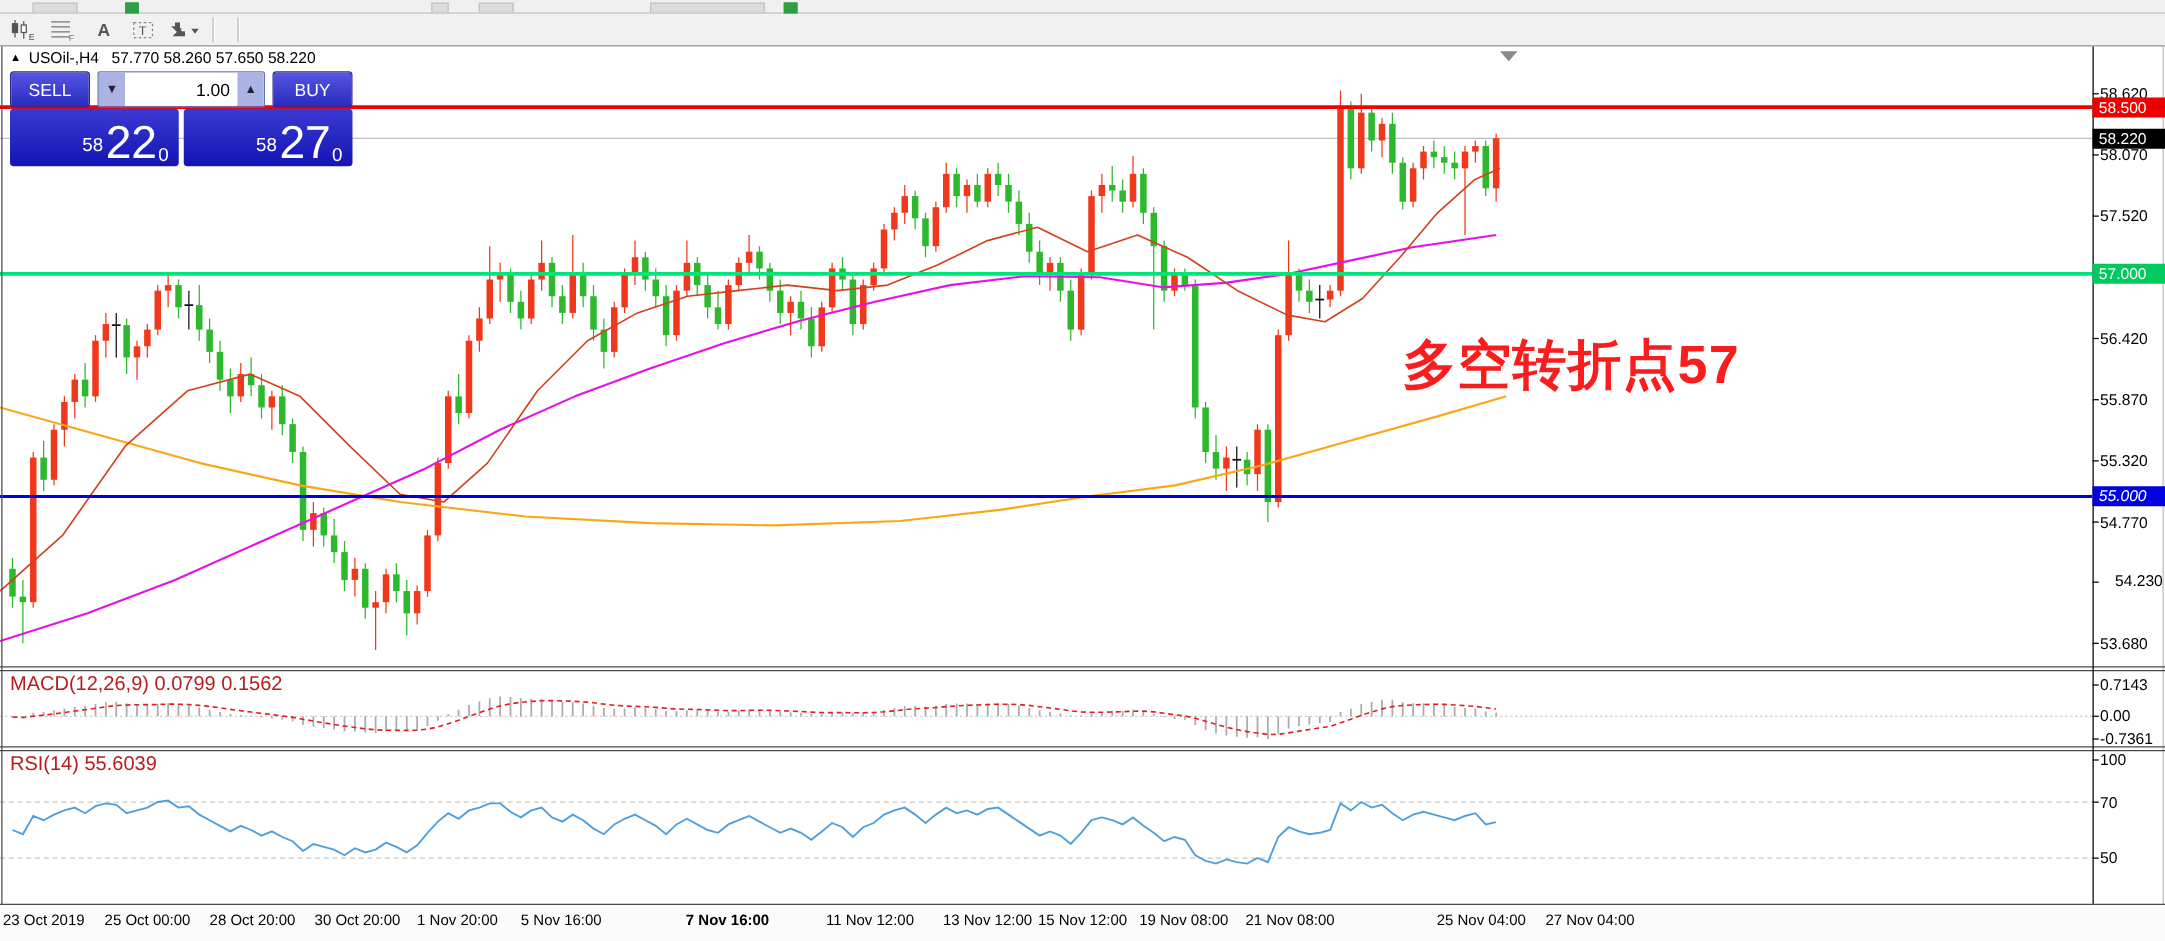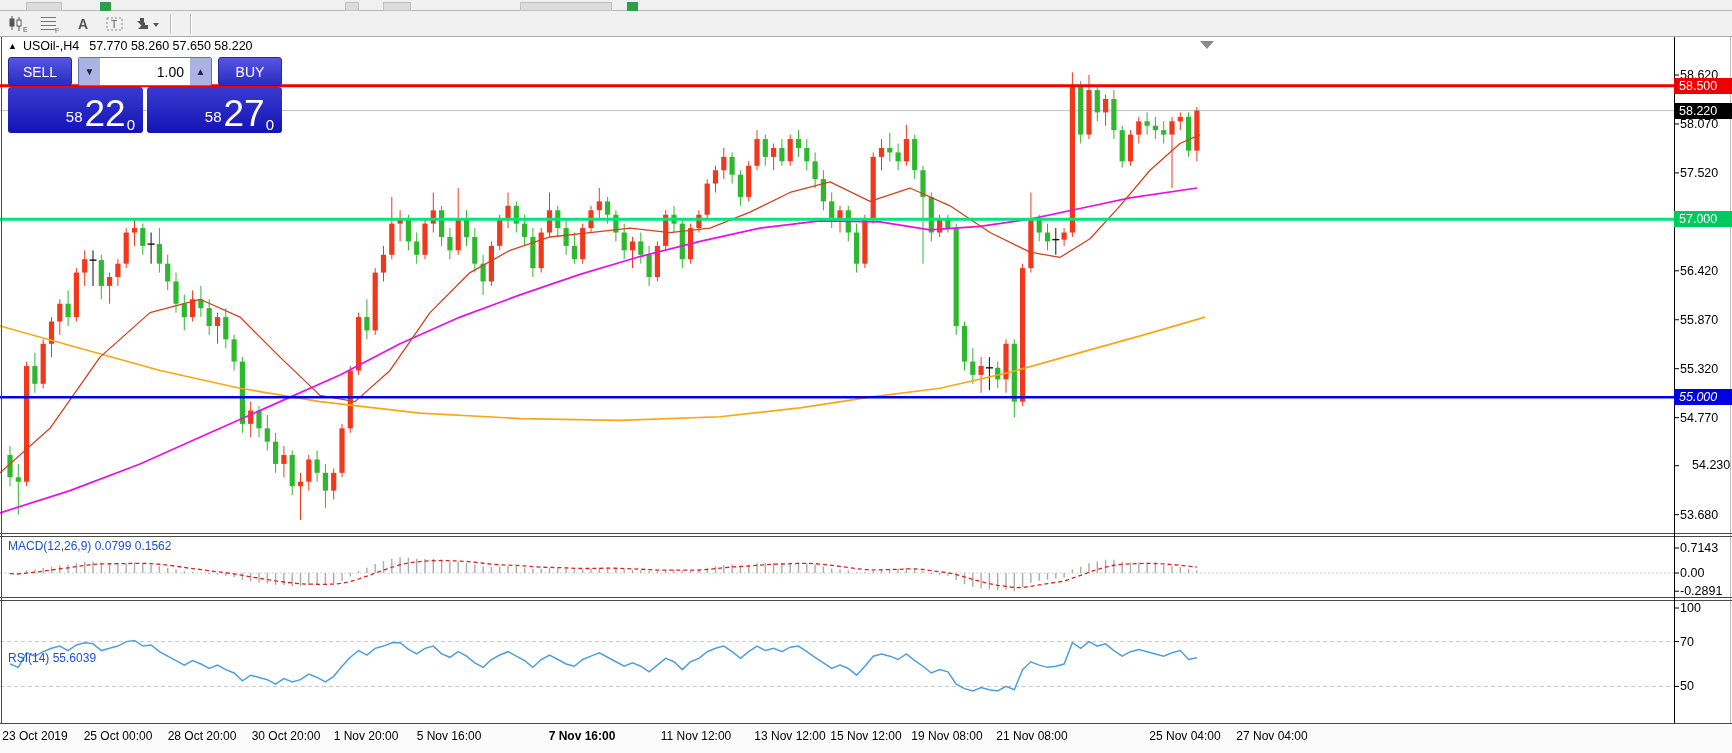--- a/index.html
+++ b/index.html
@@ -38,21 +38,21 @@
   .px-big{font-size:37px;line-height:0.95;font-weight:normal;}
   .px-sup{font-size:15px;position:relative;top:2px;margin-left:1px;}
   
   #annotation{left:1122px;top:263px;z-index:3;font-size:43px;font-weight:bold;color:#fb1d1d;letter-spacing:1px;
     font-family:"Liberation Sans","DejaVu Sans",sans-serif;}
   
   .paxis-label{position:absolute;left:1680px;width:52px;height:14px;font-size:12.5px;color:#000;z-index:3;line-height:14px;}
   .paxis-badge{position:absolute;left:1674px;width:58px;height:16px;font-size:12.5px;color:#fff;z-index:3;
     line-height:16px;padding-left:5px;box-sizing:border-box;}
   .iaxis-label{position:absolute;left:1680px;width:52px;height:14px;font-size:12.5px;color:#000;z-index:3;line-height:14px;}
-  .ind-label{position:absolute;left:8px;font-size:12px;color:#1d4ed8;z-index:3;}
+  .ind-label{position:absolute;left:8px;font-size:16px;color:#b91c1c;z-index:3;}
   .time-label{position:absolute;top:729px;font-size:12px;color:#000;z-index:3;transform:translateX(-50%);white-space:nowrap;}
   #time-strip{left:0;top:724px;width:1732px;height:29px;background:#fbfbfb;z-index:2;}
 </style>
 </head>
 <body>
 
 <div id="stage">
 
   <svg id="chart-svg" width="1732" height="753">
       <defs>
@@ -635,43 +635,44 @@
         <span class="px-sup">0</span>
       </div>
       <div class="px-box">
         <span class="px-small">58</span>
         <span class="px-big">27</span>
         <span class="px-sup">0</span>
       </div>
     </div>
   </div>
 
+  <div id="annotation" class="abs">多空转折点57</div>
 
   <div class="ind-label" style="top:539px;">MACD(12,26,9) 0.0799 0.1562</div>
-  <div class="ind-label" style="top:603px;margin-top:48px;">RSI(14) 55.6039</div>
+  <div class="ind-label" style="top:603px;">RSI(14) 55.6039</div>
 
   <div id="price-axis">
       <div class="paxis-label" style="top: 68px;">58.620</div>
       <div class="paxis-label" style="top: 116.95px;">58.070</div>
       <div class="paxis-label" style="top: 165.9px;">57.520</div>
       <div class="paxis-label" style="top: 263.8px;">56.420</div>
       <div class="paxis-label" style="top: 312.75px;">55.870</div>
       <div class="paxis-label" style="top: 361.7px;">55.320</div>
       <div class="paxis-label" style="top: 410.65px;">54.770</div>
       <div class="paxis-label" style="top: 458px; padding-left: 12px;">54.230</div>
       <div class="paxis-label" style="top: 507.66px;">53.680</div>
       <div class="paxis-badge" style="top: 77.68px; background: rgb(238, 0, 0);">58.500</div>
       <div class="paxis-badge" style="top: 102.6px; background: rgb(0, 0, 0);">58.220</div>
       <div class="paxis-badge" style="top: 211.18px; background: rgb(0, 202, 94);">57.000</div>
       <div class="paxis-badge" style="top: 389.18px; background: rgb(0, 0, 224); font-style: italic;">55.000</div>
     </div>
   <div id="ind-axis">
       <div class="iaxis-label" style="top: 541px;">0.7143</div>
       <div class="iaxis-label" style="top: 566px;">0.00</div>
-      <div class="iaxis-label" style="top: 584.231px;">-0.2891</div>
+      <div class="iaxis-label" style="top: 584.231px;">-0.7361</div>
       <div class="iaxis-label" style="top: 601px;">100</div>
       <div class="iaxis-label" style="top: 634.6px;">70</div>
       <div class="iaxis-label" style="top: 679.4px;">50</div>
     </div>
   <div id="time-strip" class="abs"></div>
 <div class="time-label" style="left: 35px;">23 Oct 2019</div>
     <div class="time-label" style="left: 118px;">25 Oct 00:00</div>
     <div class="time-label" style="left: 202px;">28 Oct 20:00</div>
     <div class="time-label" style="left: 286px;">30 Oct 20:00</div>
     <div class="time-label" style="left: 366px;">1 Nov 20:00</div>

